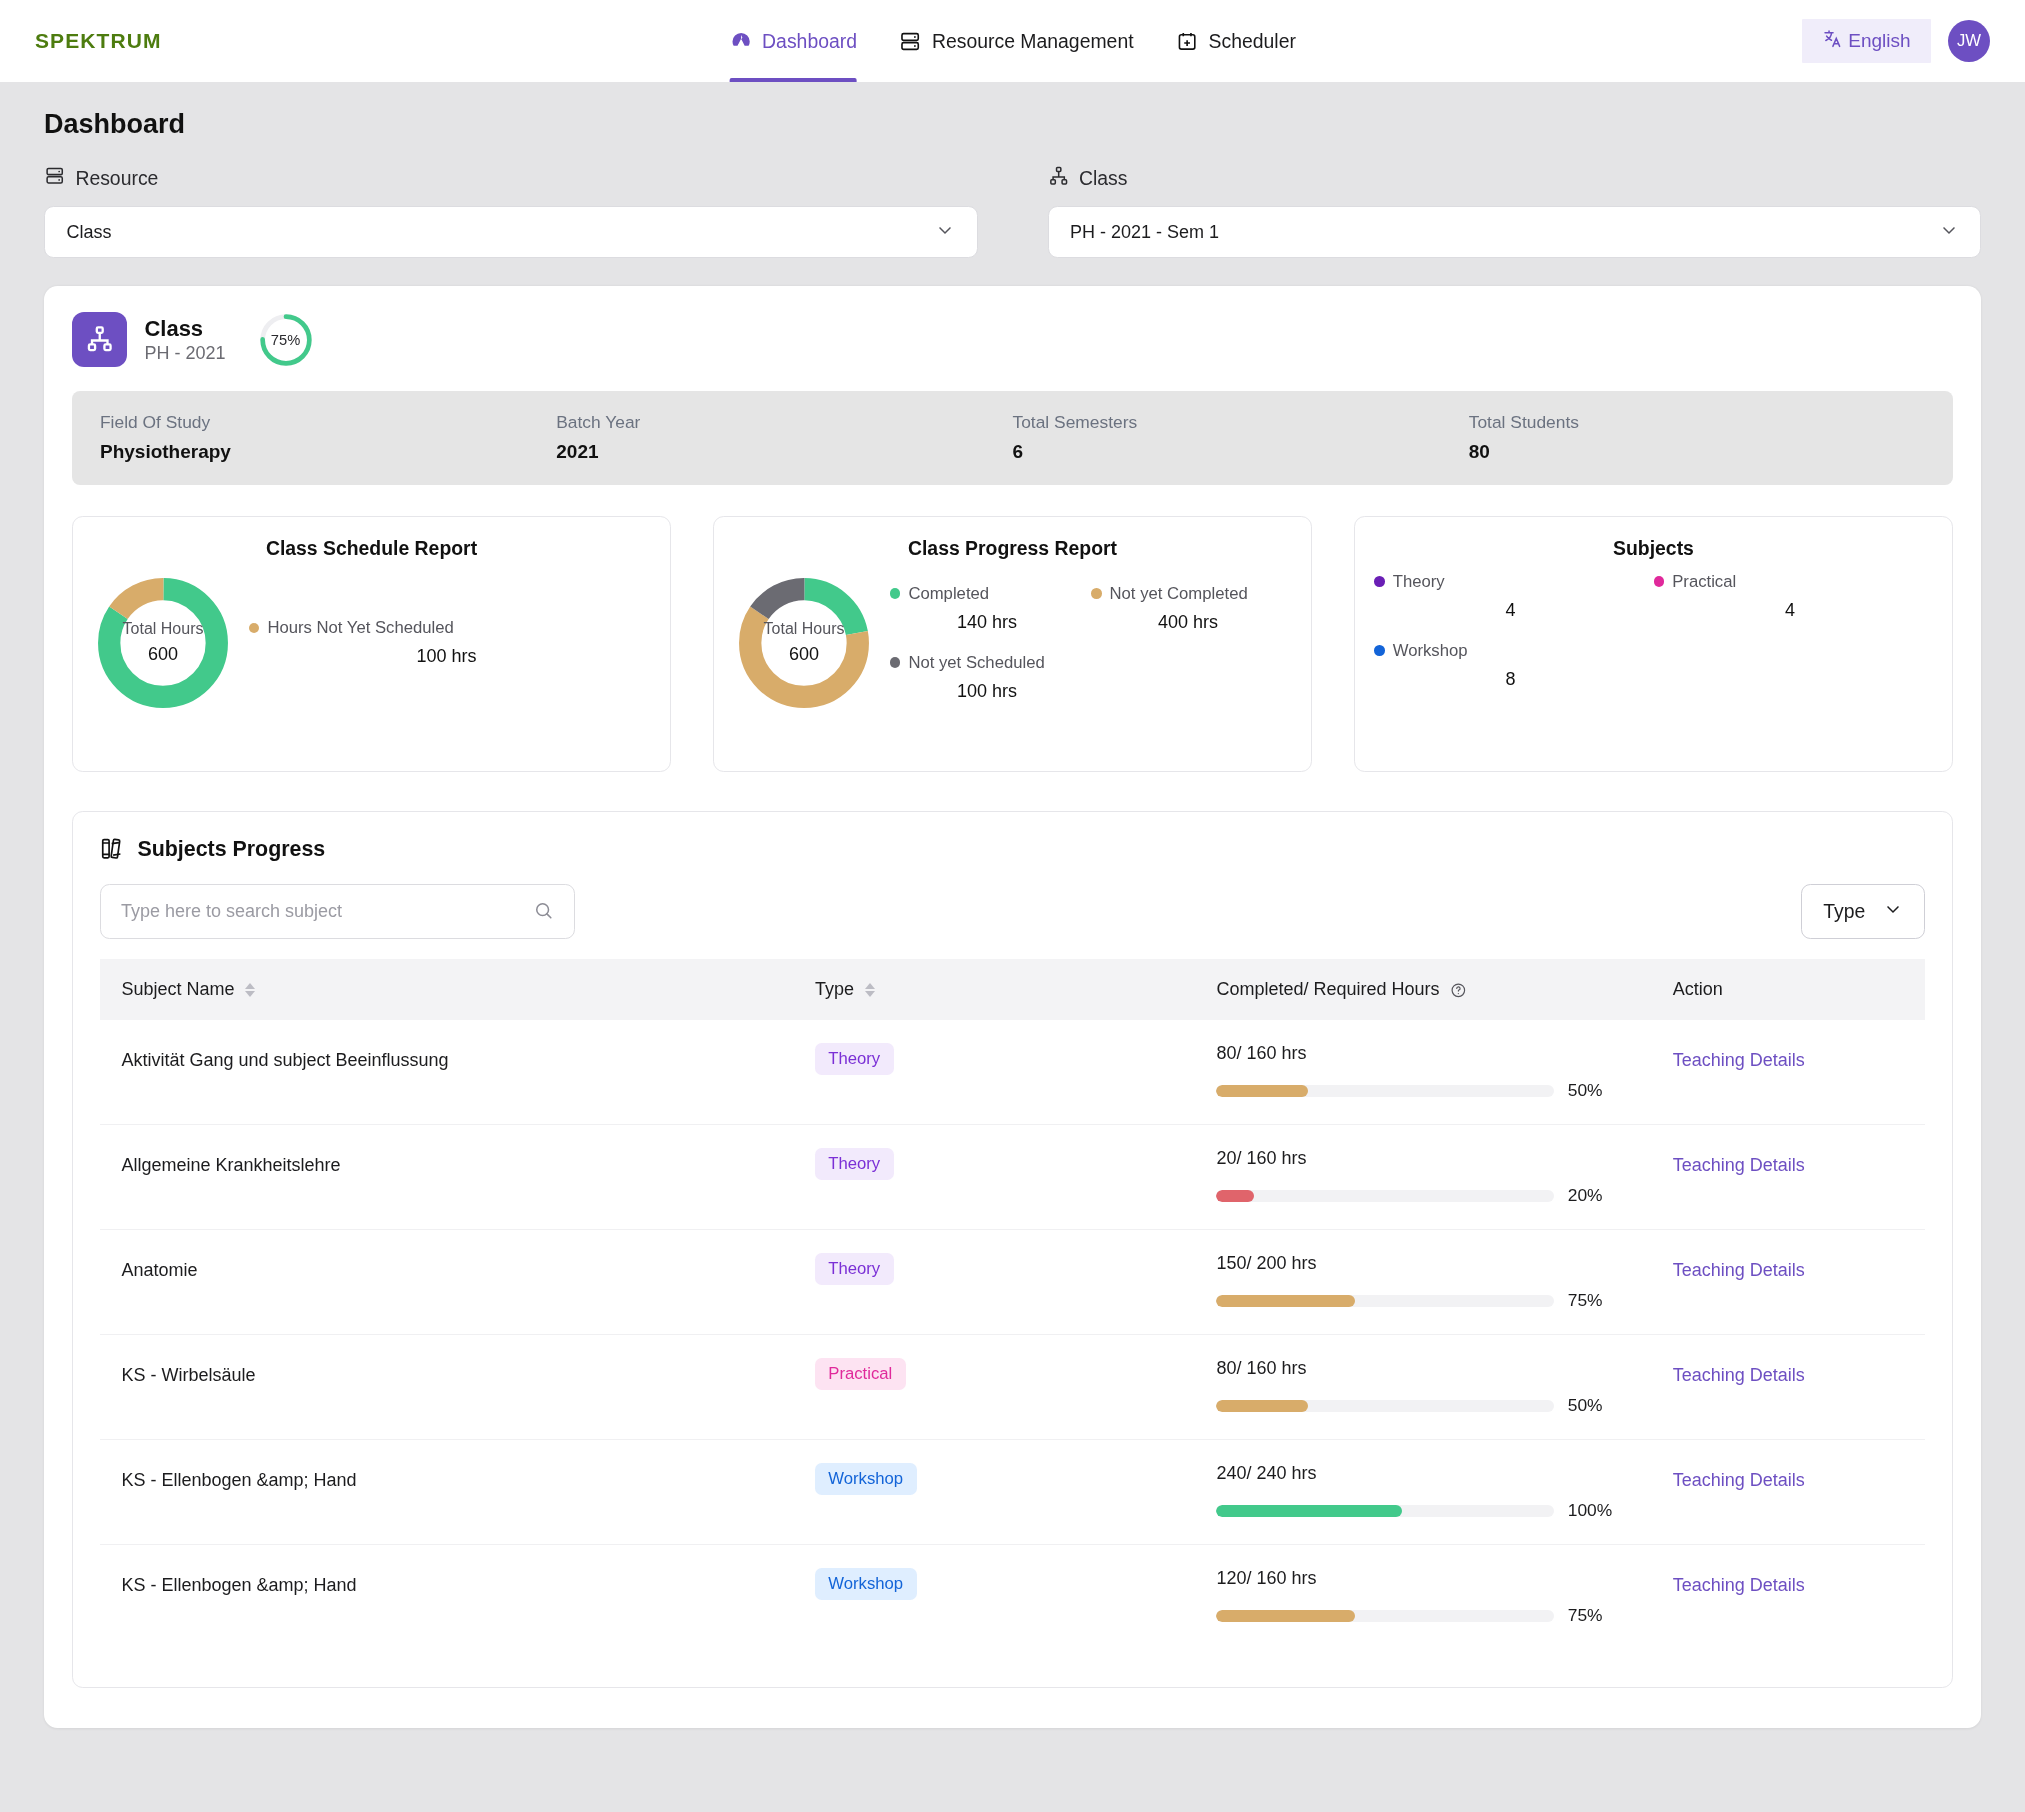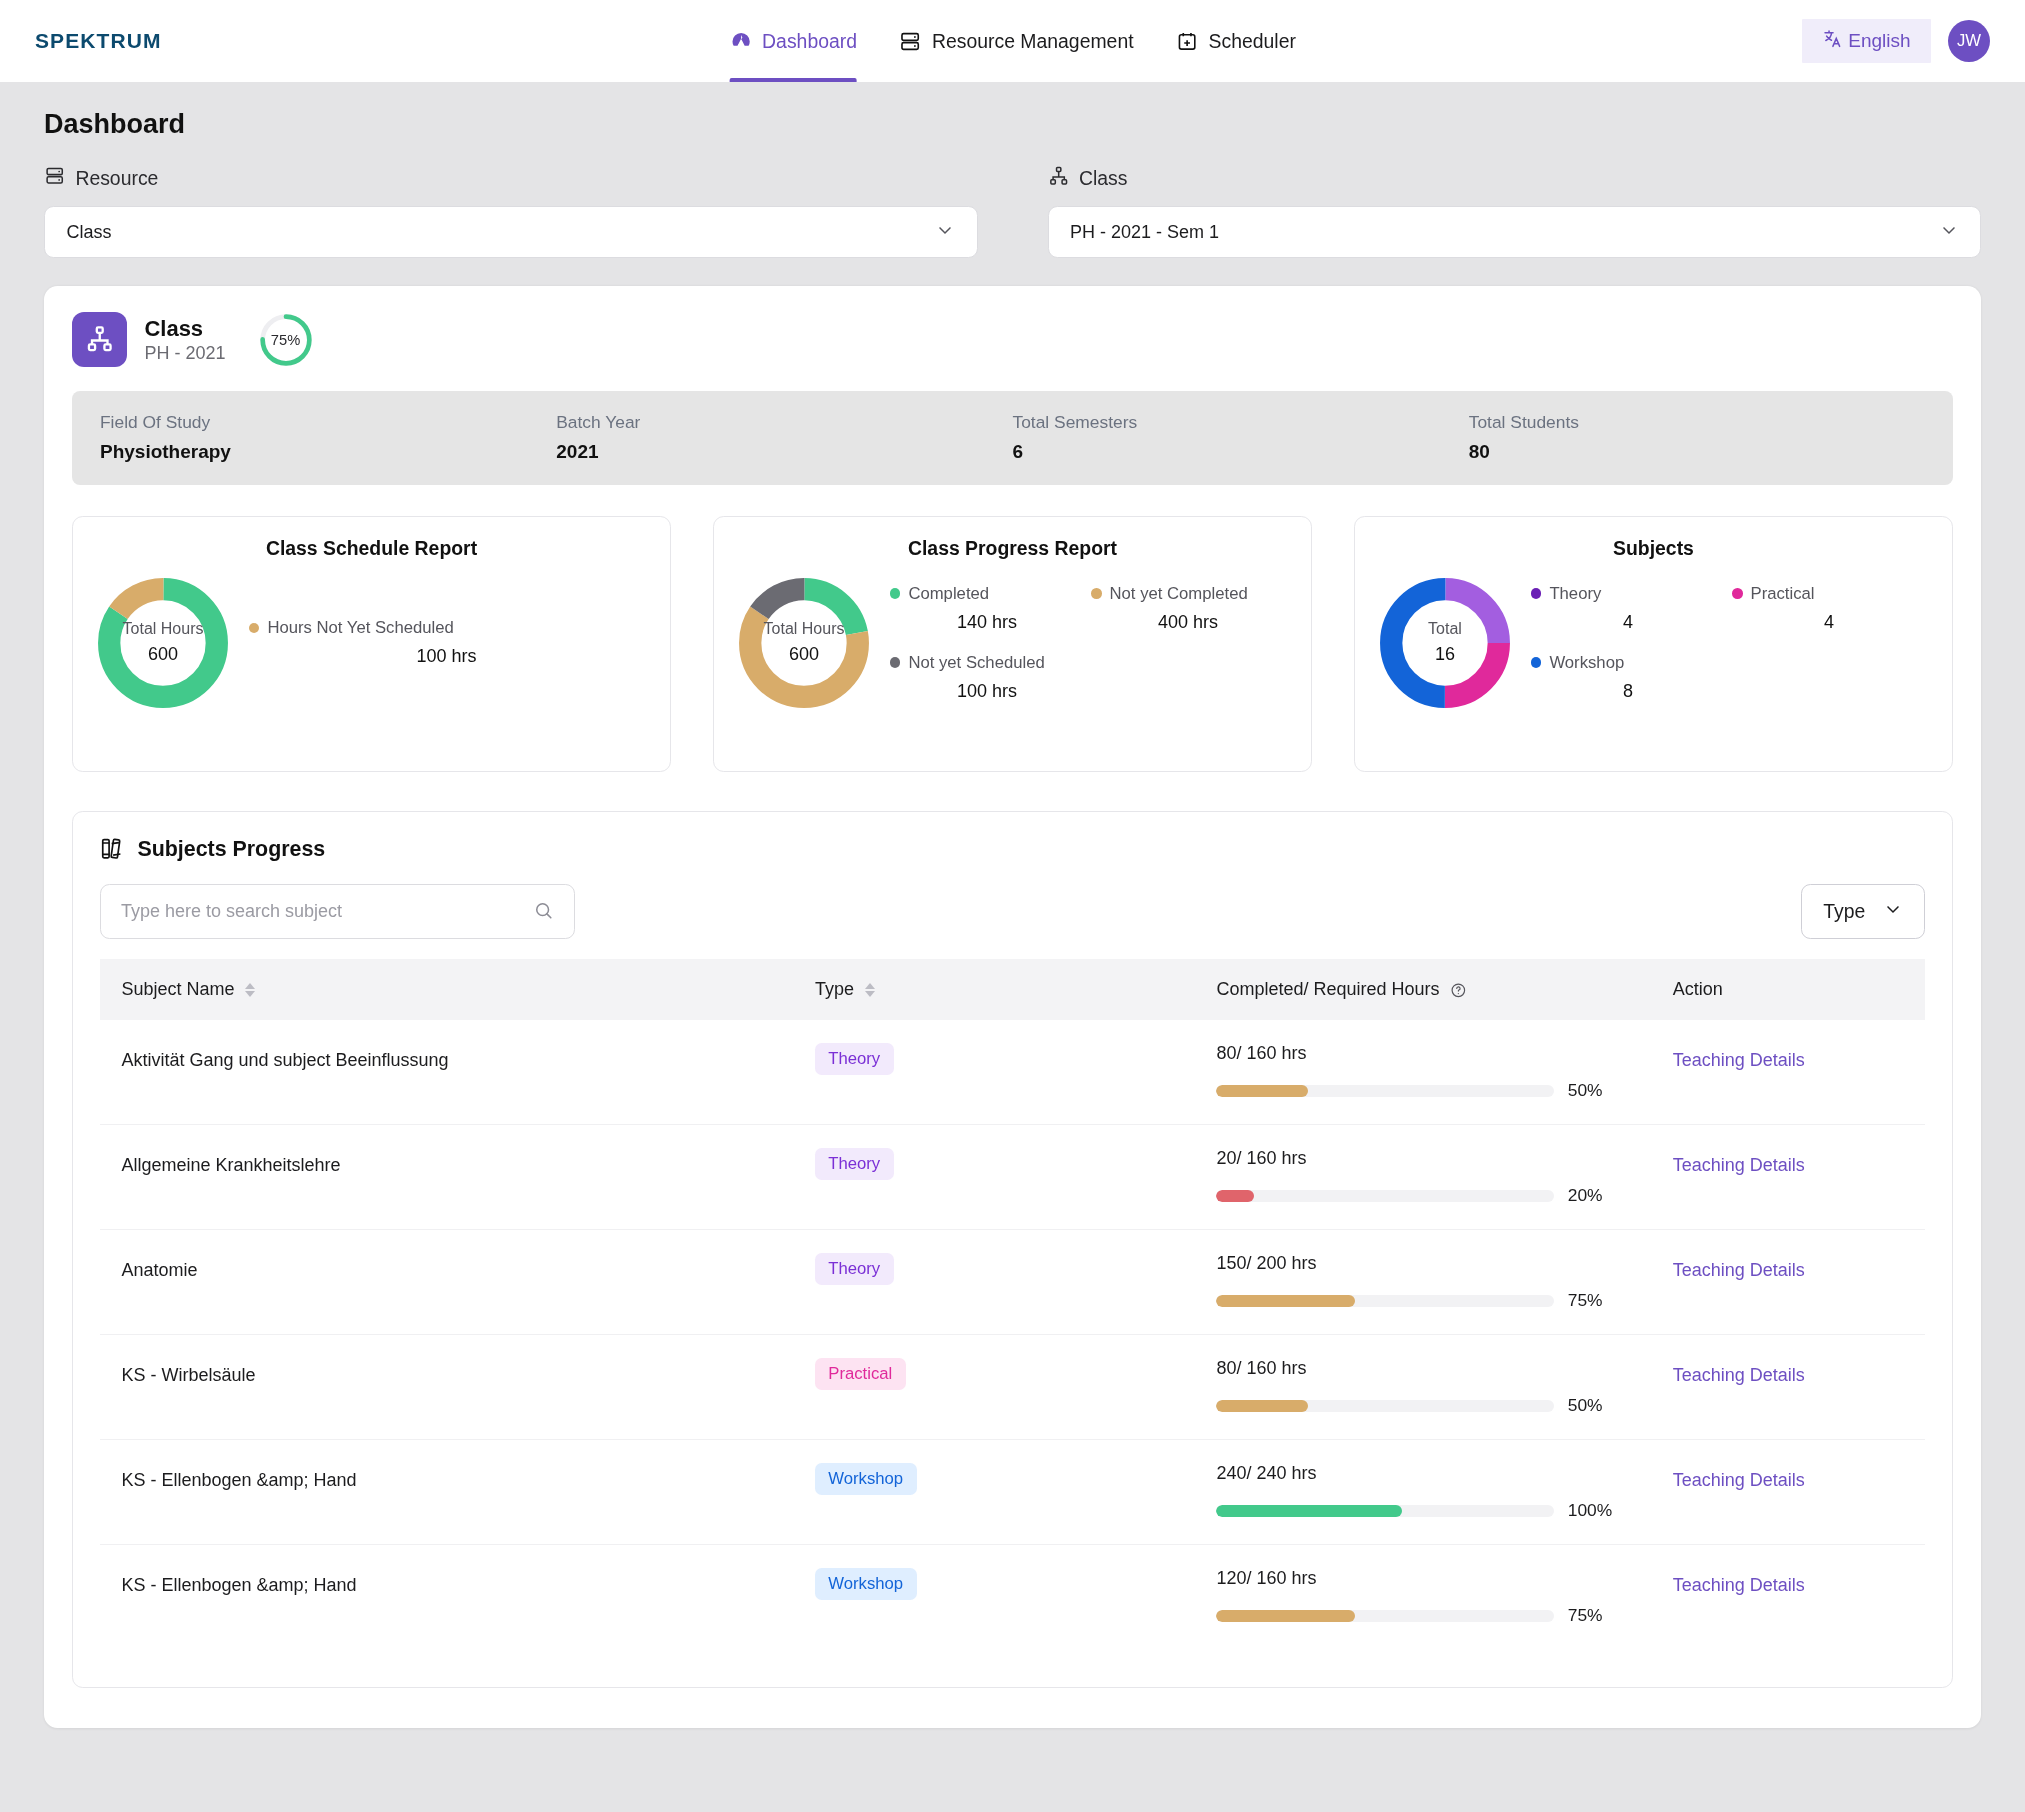--- a/index.html
+++ b/index.html
@@ -11,21 +11,21 @@
   }
   body { overflow: hidden; }
 
   
   .topbar {
     height: 82px; background: #ffffff;
     display: flex; align-items: center;
     padding: 0 35px; position: relative;
   }
   .brand {
-    color: #0c4a6e; font-size: 21px; font-weight: 700;
+    color: #4d7c0f; font-size: 21px; font-weight: 700;
     letter-spacing: 1.1px;
   }
   .nav {
     position: absolute; left: 50%; transform: translateX(-50%);
     display: flex; align-items: center; gap: 42px; height: 82px;
   }
   .nav-item {
     display: flex; align-items: center; gap: 10px;
     height: 82px; font-size: 19.4px; color: #1c1c1e;
     position: relative; cursor: pointer;
@@ -404,32 +404,20 @@
                 </div>
               <div class="leg-val">100 hrs</div>
             </div>
           </div>
         </div>
       </div>
 
       <div class="card">
         <div class="card-title">Subjects</div>
         <div class="card-body">
-          <div class="donut-wrap">
-            <svg viewBox="0 0 42 42" width="142" height="142">
-              <circle class="donut-hole" cx="21" cy="21" r="15.915" fill="#fff"></circle>
-            <circle cx="21" cy="21" r="15.915" fill="none" stroke="#a35ee0" stroke-width="6.6" stroke-dasharray="25 75" stroke-dashoffset="25"></circle>
-                <circle cx="21" cy="21" r="15.915" fill="none" stroke="#e0299b" stroke-width="6.6" stroke-dasharray="25 75" stroke-dashoffset="0"></circle>
-                <circle cx="21" cy="21" r="15.915" fill="none" stroke="#1364d8" stroke-width="6.6" stroke-dasharray="50 50" stroke-dashoffset="-25"></circle>
-              </svg>
-            <div class="donut-center">
-              <span class="lbl">Total</span>
-              <span class="val">16</span>
-            </div>
-          </div>
           <div class="legend two">
             <div class="leg">
               <div class="leg-row">
                   <span class="dot" style="background:#6a1fb5"></span>
               <span class="leg-name">Theory</span>
                 </div>
               <div class="leg-val">4</div>
             </div>
             <div class="leg">
               <div class="leg-row">

